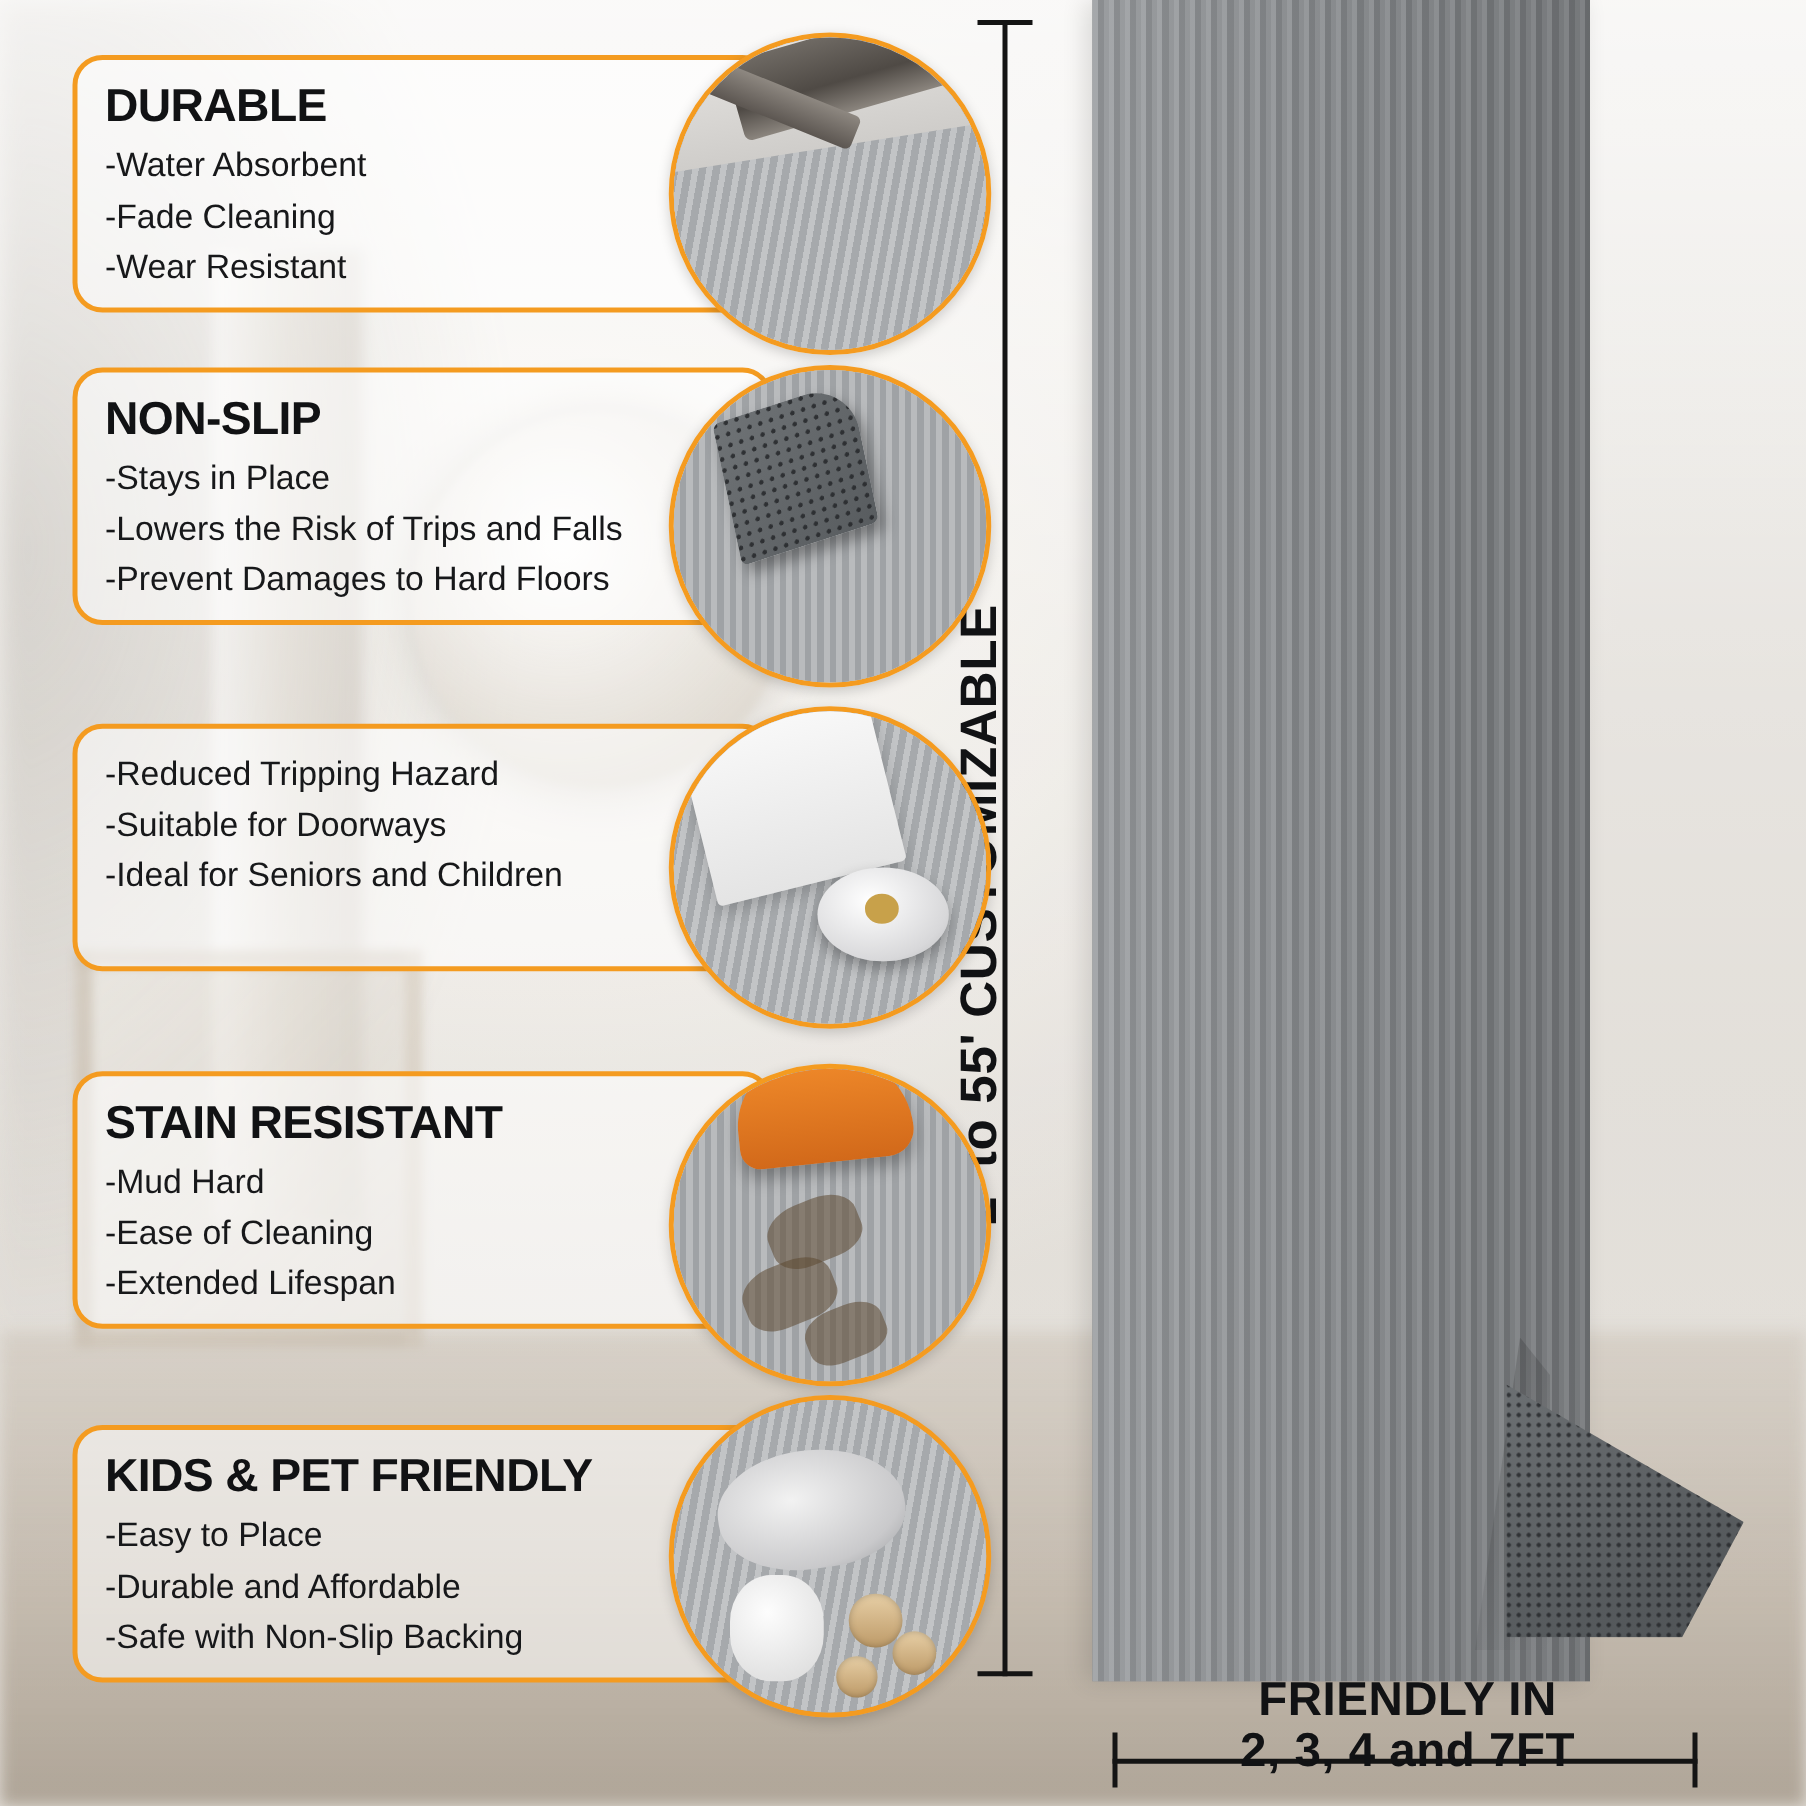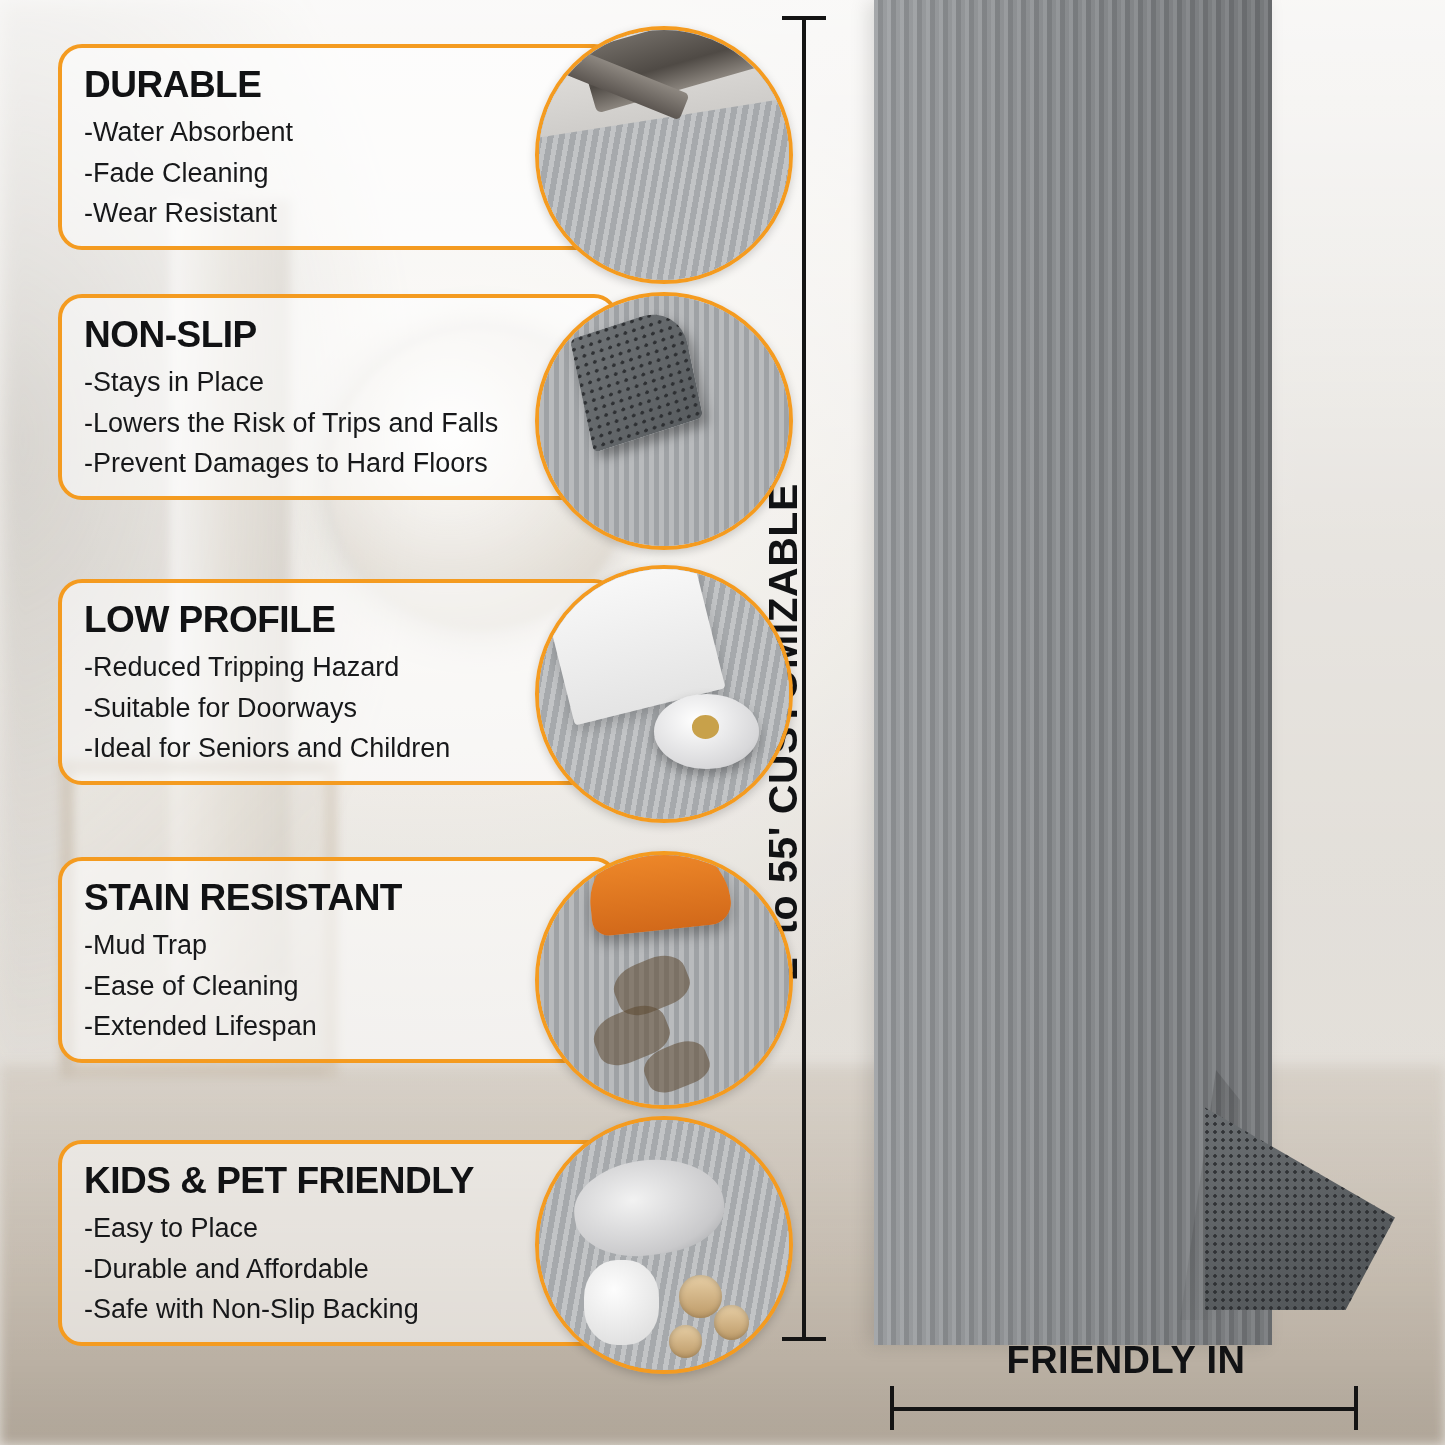--- a/index.html
+++ b/index.html
@@ -358,20 +358,21 @@
   <div class="vcap" style="top:1337px"></div>
   <div class="vlabel-wrap">
     <div class="vlabel" style="left:0; top:620px;">2' to 55' CUSTOMIZABLE</div>
   </div>
 
   <div class="hline"></div>
   <div class="hcap" style="left:890px"></div>
   <div class="hcap" style="left:1354px"></div>
   <div class="blabel">
     <div>FRIENDLY IN</div>
+    <div>2, 3, 4 and 7FT</div>
   </div>
 
   <div class="features">
 
     <div class="feature">
       <div class="pill">
         <h2>DURABLE</h2>
         <ul>
           <li>-Water Absorbent</li>
           <li>-Fade Cleaning</li>
@@ -396,39 +397,38 @@
         </ul>
       </div>
       <div class="bubble" style="top:16px">
         <div class="matbg"></div>
         <div class="b2-fold"></div>
       </div>
     </div>
 
     <div class="feature" style="height:278px">
       <div class="pill">
-        <h2>LOW PROFILE</h2>
         <ul>
           <li>-Reduced Tripping Hazard</li>
           <li>-Suitable for Doorways</li>
           <li>-Ideal for Seniors and Children</li>
         </ul>
       </div>
       <div class="bubble" style="top:4px">
         <div class="matbg diag"></div>
         <div class="b3-door"></div>
         <div class="b3-robot"></div>
       </div>
     </div>
 
     <div class="feature" style="height:283px">
       <div class="pill">
         <h2>STAIN RESISTANT</h2>
         <ul>
-          <li>-Mud Trap</li>
+          <li>-Mud Hard</li>
           <li>-Ease of Cleaning</li>
           <li>-Extended Lifespan</li>
         </ul>
       </div>
       <div class="bubble" style="top:12px">
         <div class="matbg"></div>
         <div class="b4-boot"></div>
         <div class="b4-print" style="left:30%; top:42%; width:30%; height:20%;"></div>
         <div class="b4-print" style="left:22%; top:62%; width:30%; height:20%;"></div>
         <div class="b4-print" style="left:42%; top:76%; width:26%; height:17%;"></div>

